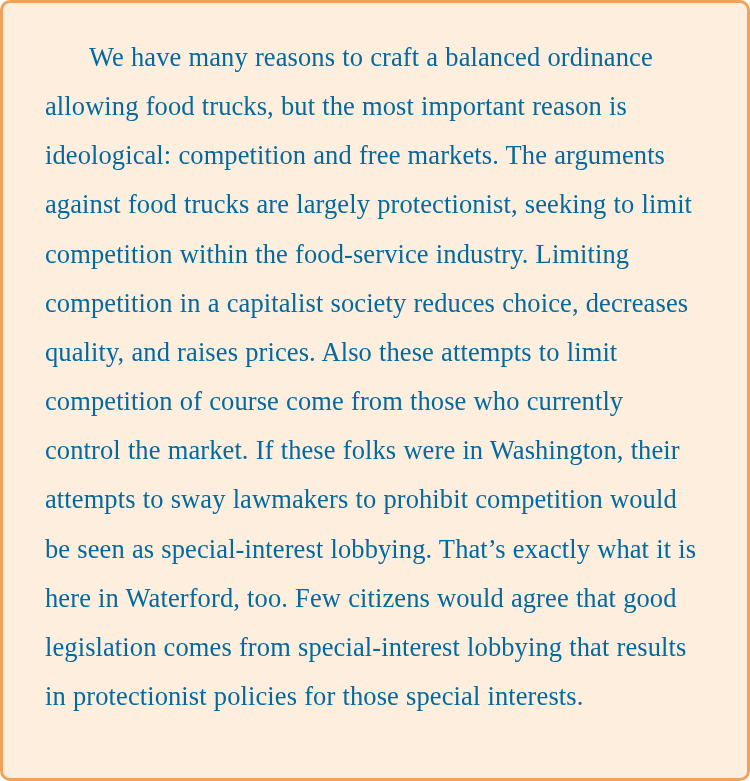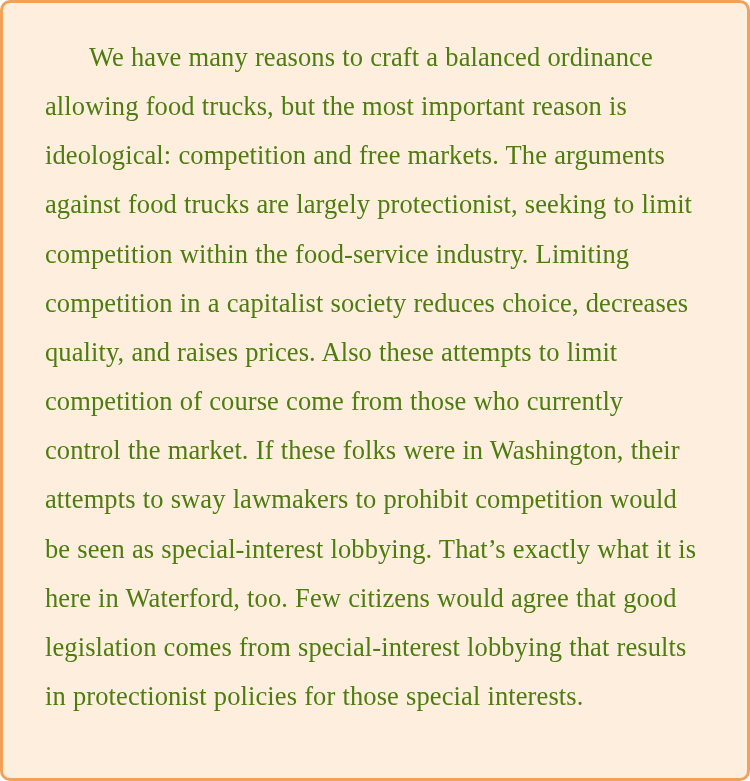--- a/index.html
+++ b/index.html
@@ -20,21 +20,21 @@
     border: 3px solid #f2a258;
     border-radius: 10px;
     padding: 30px 44px 30px 42px;
     display: flex;
     align-items: flex-start;
     justify-content: flex-start;
     overflow: hidden;
   }
   .quote-text {
     margin: 0;
-    color: #4d7c0f;
+    color: #0369a1;
     font-family: "Liberation Serif", serif;
     font-size: 26.5px;
     line-height: 1.855;
     text-indent: 44px;
     text-align: left;
     letter-spacing: 0.1px;
     word-spacing: 0.4px;
   }
 </style>
 </head>

